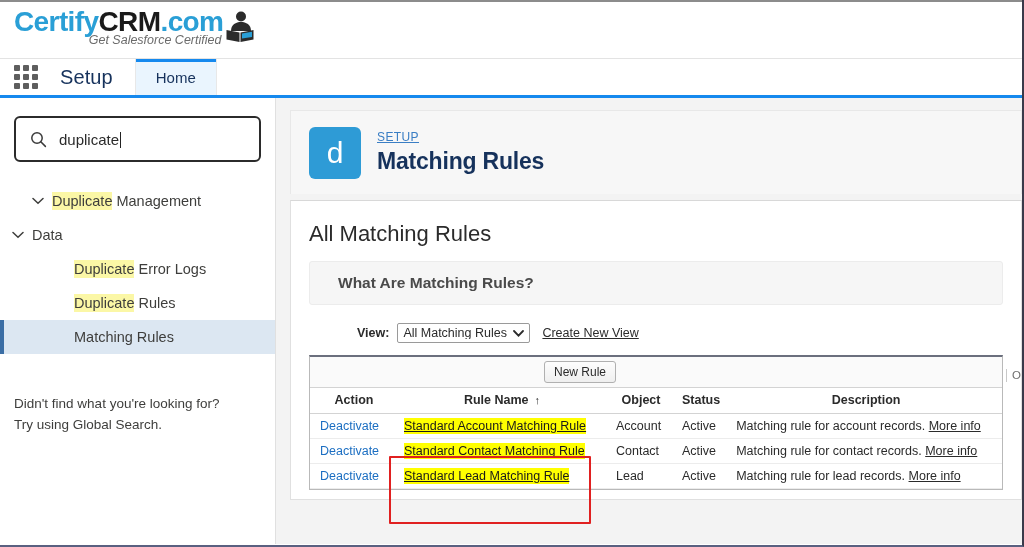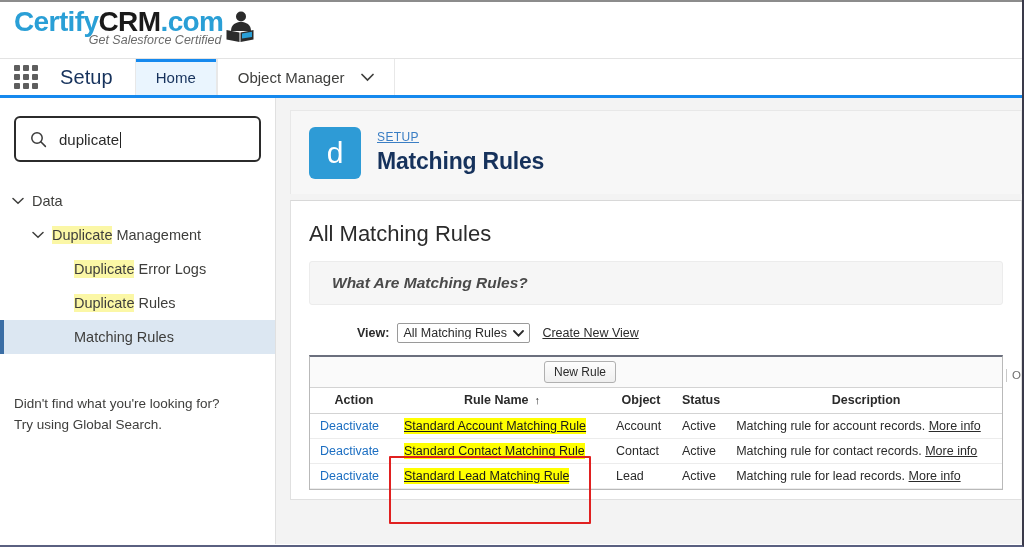--- a/index.html
+++ b/index.html
@@ -264,23 +264,22 @@
     font-size: 22px;
     color: #2b2b2b;
     padding: 6px 0 14px 0;
   }
   .panel-sub {
     background: #f6f6f6;
     border: 1px solid #ececec;
     border-radius: 3px;
     height: 44px;
     display: flex; align-items: center;
-    padding-left: 22px;
+    padding-left: 28px;
     margin-right: 0;
-    font-style: italic;
   }
   .panel-sub-title {
     font-size: 15.5px;
     font-weight: bold;
     color: #4a4a4a;
   }
 
   .viewrow {
     display: flex; align-items: center;
     margin: 18px 0 0 48px;
@@ -447,62 +446,54 @@
           <i></i>
           <i></i>
       </span>
     </div>
     <div class="setup-word">Setup</div>
 
     <div class="navtab active">
       <span>Home</span>
     </div>
 
-    <div class="navtab">
-      <span>Object Manager</span>
-      <span class="chev">
-        <svg width="13" height="9" viewBox="0 0 13 9">
-          <path d="M1 1.5 L6.5 7 L12 1.5" fill="none" stroke="#3e3e3c" stroke-width="1.7" stroke-linecap="round"></path>
-        </svg>
-      </span>
-    </div>
   </div>
 
   <div class="body">
 
     <div class="sidebar">
 
       <div class="side-search">
         <span class="sicon">
           <svg width="17" height="17" viewBox="0 0 17 17">
             <circle cx="7" cy="7" r="5.2" fill="none" stroke="#3a3a3a" stroke-width="1.5"></circle>
             <line x1="10.8" y1="10.8" x2="15.4" y2="15.4" stroke="#3a3a3a" stroke-width="1.5" stroke-linecap="round"></line>
           </svg>
         </span>
         <span class="sval"><span>duplicate</span><span class="caret"></span></span>
       </div>
 
       <div class="tree">
 
+        <div class="tnode lvl1">
+          <span class="twist">
+            <svg width="12" height="8" viewBox="0 0 12 8">
+              <path d="M1 1.5 L6 6.3 L11 1.5" fill="none" stroke="#3e3e3c" stroke-width="1.5" stroke-linecap="round"></path>
+            </svg>
+          </span>
+          <span class="tlabel"><mark class="hl">Duplicate</mark><span> Management</span></span>
+        </div>
+
         <div class="tnode lvl0">
           <span class="twist">
             <svg width="12" height="8" viewBox="0 0 12 8">
               <path d="M1 1.5 L6 6.3 L11 1.5" fill="none" stroke="#3e3e3c" stroke-width="1.5" stroke-linecap="round"></path>
             </svg>
           </span>
           <span class="tlabel">Data</span>
-        </div>
-
-        <div class="tnode lvl1">
-          <span class="twist">
-            <svg width="12" height="8" viewBox="0 0 12 8">
-              <path d="M1 1.5 L6 6.3 L11 1.5" fill="none" stroke="#3e3e3c" stroke-width="1.5" stroke-linecap="round"></path>
-            </svg>
-          </span>
-          <span class="tlabel"><mark class="hl">Duplicate</mark><span> Management</span></span>
         </div>
 
         <div class="tnode lvl2">
           <span class="tlabel"><mark class="hl">Duplicate</mark><span> Error Logs</span></span>
         </div>
 
         <div class="tnode lvl2">
           <span class="tlabel"><mark class="hl">Duplicate</mark><span> Rules</span></span>
         </div>
 

